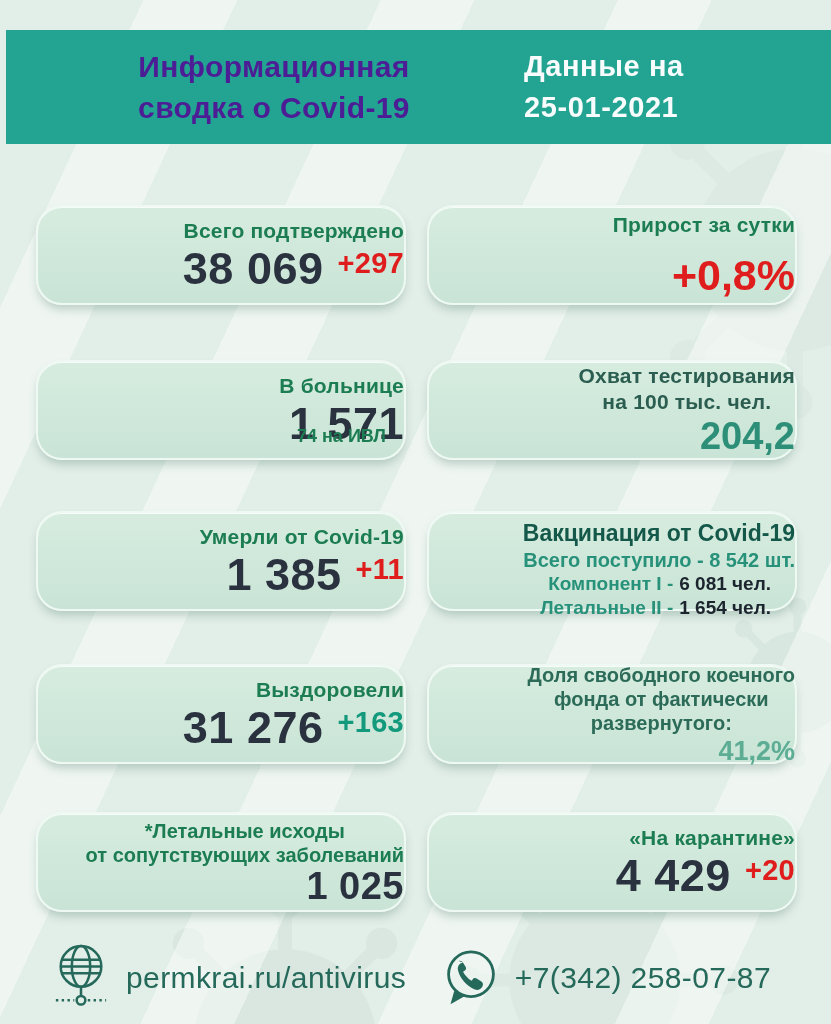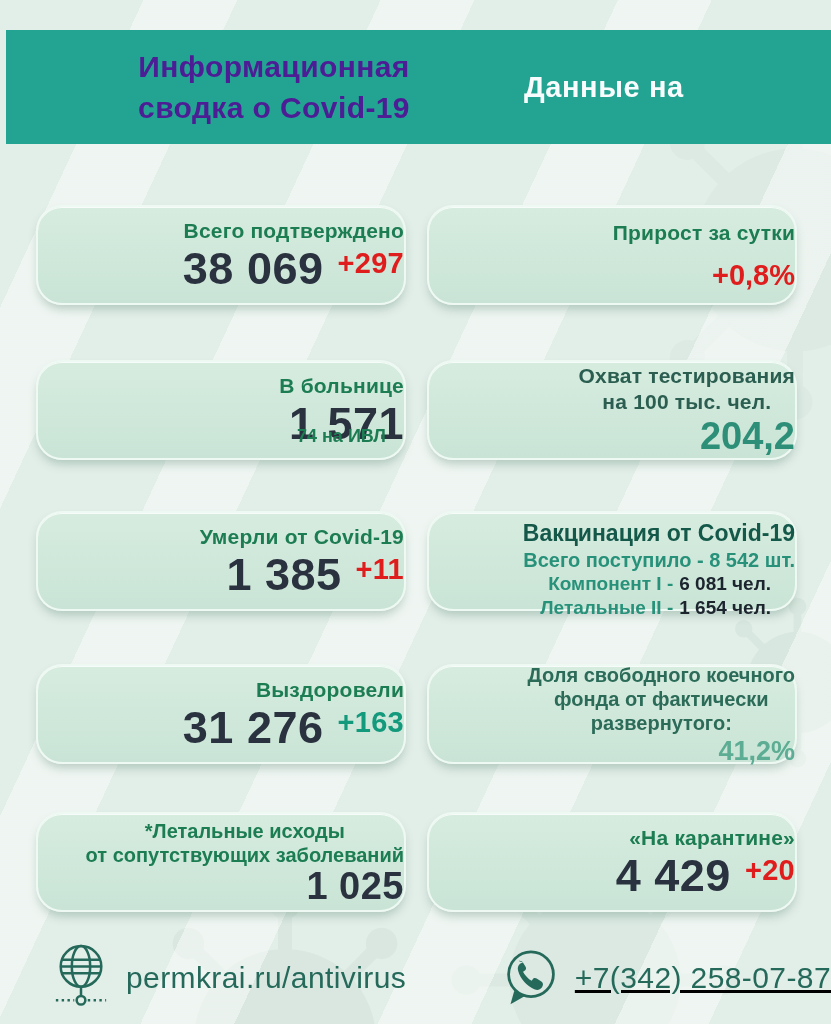--- a/index.html
+++ b/index.html
@@ -53,21 +53,21 @@
   .c-quarantine{left:427px;top:812px;padding-left:36px;}
 
   .card-label{font-size:21px;font-weight:700;color:#1c7c52;line-height:1.2;letter-spacing:.2px;}
   .card-label.dark{color:#2b5e50;}
   .value-row{display:flex;align-items:flex-start;gap:14px;margin-top:3px;}
   .big{font-size:45px;font-weight:700;color:#2a323f;line-height:1.02;letter-spacing:.5px;}
   .big.small{font-size:38px;}
   .delta{font-size:29px;font-weight:700;margin-top:1px;letter-spacing:.3px;}
   .delta.red{color:#e01d1d;}
   .delta.green{color:#13997c;}
-  .growth-value{font-size:29px;font-weight:700;color:#e01d1d;line-height:1.05;margin-top:15px;}
+  .growth-value{font-size:43px;font-weight:700;color:#e01d1d;line-height:1.05;margin-top:15px;}
   .hosp-note{position:absolute;right:18px;bottom:11px;font-size:18px;font-weight:700;color:#1c7c52;}
   .teal-big{font-size:38px;font-weight:700;color:#2d8f78;line-height:1.05;margin-top:3px;}
   .percent{font-size:27px;font-weight:700;color:#5cad93;line-height:1.05;margin-top:2px;}
 
   .c-vaccine{justify-content:flex-start;padding-top:7px;}
   .vacc-title{font-size:23px;font-weight:700;color:#14584a;line-height:1.15;}
   .vacc-total{font-size:20px;font-weight:700;color:#27917a;line-height:1.2;margin-top:2px;}
   .vacc-comp{display:flex;gap:6px;align-self:flex-end;padding-right:24px;
     font-size:19px;font-weight:700;line-height:1.22;}
   .vacc-comp .lbl{color:#27917a;}
@@ -75,21 +75,21 @@
 
   .beds-label{font-size:20px;font-weight:700;color:#2b6b58;line-height:1.2;}
   .lethal-label{font-size:20px;font-weight:700;color:#1c7c52;line-height:1.2;}
 
   
   .bottom{position:absolute;left:0;right:0;top:932px;height:92px;z-index:2;
     display:flex;align-items:center;}
   .contact{display:flex;align-items:center;gap:16px;cursor:pointer;}
   .contact .txt{font-size:30px;font-weight:400;color:#25695a;letter-spacing:.4px;}
   .site{margin-left:52px;}
-  .phone{margin-left:auto;text-decoration:underline;}
+  .phone{margin-left:auto;margin-right:60px;}
   .cicon{display:block;}
 </style>
 </head>
 <body>
 
 <div class="page">
 
   <svg width="0" height="0" style="position:absolute" aria-hidden="true">
     <symbol id="virusShape" viewBox="0 0 100 100">
       <circle cx="50" cy="50" r="26" fill="currentColor"></circle>
@@ -131,20 +131,21 @@
 
   <div class="bg-stripes"></div>
 
   <header class="topbar">
     <div class="topbar-title">
       <div>Информационная</div>
       <div>сводка о Covid-19</div>
     </div>
     <div class="topbar-date">
       <div>Данные на</div>
+      <div>25-01-2021</div>
     </div>
   </header>
 
   <section class="card c-confirmed">
     <div class="card-label">Всего подтверждено</div>
     <div class="value-row">
       <span class="big">38 069</span>
       <span class="delta red">+297</span>
     </div>
   </section>

